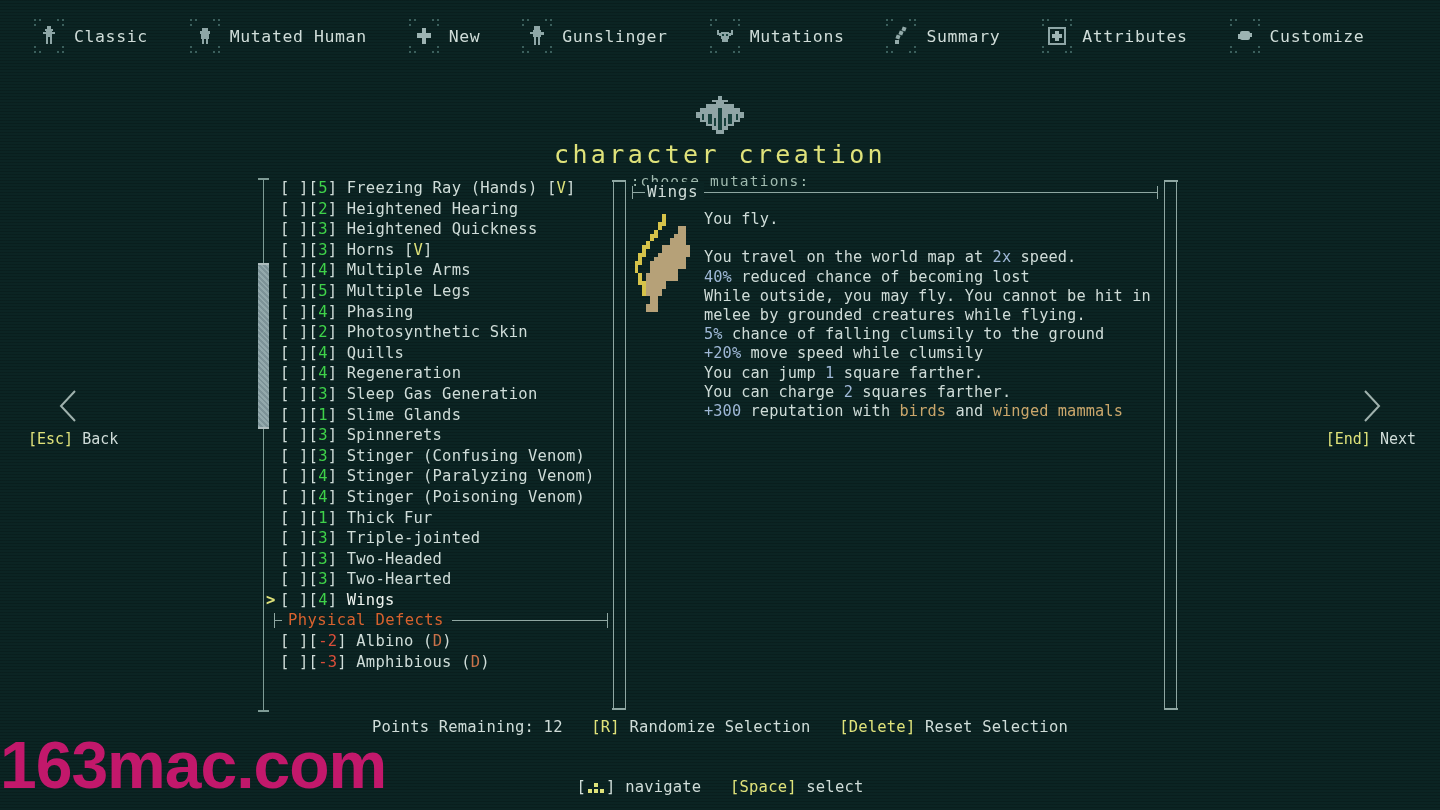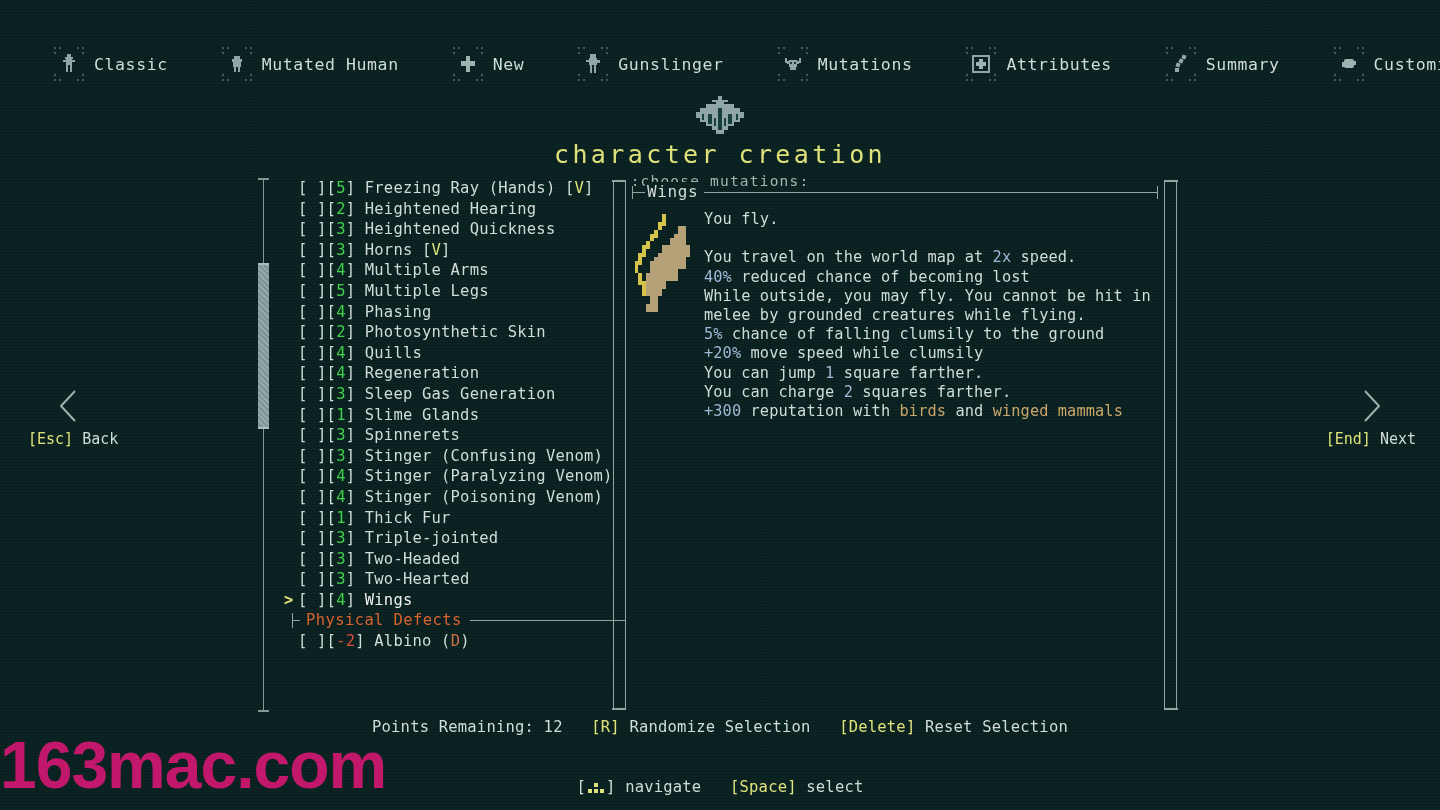--- a/index.html
+++ b/index.html
@@ -16,21 +16,21 @@
       repeating-linear-gradient(to bottom,
         rgba(0,0,0,0.16) 0px, rgba(0,0,0,0.16) 1px,
         rgba(255,255,255,0.0) 1px, rgba(255,255,255,0.0) 3px),
       linear-gradient(#0b2423, #0b2423);
     color: #c9d6d2;
   }
 
   
   #topnav {
     position: absolute; left: 0; top: 0; width: 1440px; height: 72px;
-    display: flex; align-items: center; padding-left: 54px; gap: 16px; margin-top: 28px;
+    display: flex; align-items: center; padding-left: 34px; gap: 4px;
   }
   .navitem { display: flex; align-items: center; height: 46px; cursor: pointer; }
   .navicon {
     position: relative;
     width: 30px; height: 34px; margin-right: 10px;
     display: flex; align-items: center; justify-content: center;
   }
   .navicon .corner {
     position: absolute; width: 7px; height: 7px;
     border-color: #3b5f5c; border-style: dotted;
@@ -75,21 +75,21 @@
   #track .capTop { top:0px; }
   #track .capBot { bottom:0px; }
   #thumb {
     position:absolute; left:0px; top:84px; width:11px; height:164px;
     background:
       repeating-linear-gradient(45deg, #93a9ac 0 2px, #7d9398 2px 4px);
     border-top:2px solid #aebcbd; border-bottom:2px solid #aebcbd;
     cursor: pointer;
   }
 
-  #rows { position:absolute; left:40px; top:0px; width:328px; }
+  #rows { position:absolute; left:22px; top:0px; width:328px; }
   .row {
     position:relative; height:20.6px; line-height:20.6px;
     font-size:15.5px; white-space:nowrap; letter-spacing:0.2px; cursor:pointer;
   }
   .row .caret { position:absolute; left:-14px; color:#dfe27a; font-weight:bold; }
   .row .box { color:#cfdcd8; }
   .row .cost { color:#3fd24a; }
   .row .cost.neg { color:#d94e3a; }
   .row .nm { color:#cfdcd8; }
   .row .tagv { color:#dfe27a; }
@@ -256,46 +256,46 @@
           </svg>
         </span>
         <span class="navlabel">Mutations</span>
       </div>
       <div class="navitem">
         <span class="navicon">
           <span class="corner c1"></span>
           <span class="corner c2"></span>
           <span class="corner c3"></span>
           <span class="corner c4"></span>
-          <svg width="18" height="18" viewBox="0 0 18 18">
-            <rect x="1" y="1" width="16" height="16" fill="none" stroke="#8ea6a6" stroke-width="2"></rect>
-            <g fill="#9db3b2">
-              <rect x="7" y="4" width="4" height="10"></rect>
-              <rect x="4" y="7" width="10" height="4"></rect>
-            </g>
-          </svg>
-        </span>
-        <span class="navlabel">Attributes</span>
-      </div>
-      <div class="navitem">
-        <span class="navicon">
-          <span class="corner c1"></span>
-          <span class="corner c2"></span>
-          <span class="corner c3"></span>
-          <span class="corner c4"></span>
           <svg width="16" height="20" viewBox="0 0 16 20">
             <g fill="#93aaa9">
               <rect x="9" y="1" width="4" height="4" transform="rotate(20 11 3)"></rect>
               <rect x="6" y="5" width="4" height="4" transform="rotate(20 8 7)"></rect>
               <rect x="3" y="9" width="4" height="4" transform="rotate(20 5 11)"></rect>
               <rect x="2" y="14" width="4" height="4"></rect>
             </g>
           </svg>
         </span>
         <span class="navlabel">Summary</span>
+      </div>
+      <div class="navitem">
+        <span class="navicon">
+          <span class="corner c1"></span>
+          <span class="corner c2"></span>
+          <span class="corner c3"></span>
+          <span class="corner c4"></span>
+          <svg width="18" height="18" viewBox="0 0 18 18">
+            <rect x="1" y="1" width="16" height="16" fill="none" stroke="#8ea6a6" stroke-width="2"></rect>
+            <g fill="#9db3b2">
+              <rect x="7" y="4" width="4" height="10"></rect>
+              <rect x="4" y="7" width="10" height="4"></rect>
+            </g>
+          </svg>
+        </span>
+        <span class="navlabel">Attributes</span>
       </div>
       <div class="navitem">
         <span class="navicon">
           <span class="corner c1"></span>
           <span class="corner c2"></span>
           <span class="corner c3"></span>
           <span class="corner c4"></span>
           <svg width="18" height="18" viewBox="0 0 18 18">
             <g fill="#9db3b2">
               <rect x="4" y="4" width="10" height="9" rx="2"></rect>
@@ -383,20 +383,21 @@
         <div class="row"><span class="box">[ ]</span><span class="brk">[</span><span class="cost">3</span><span class="brk">]</span> <span class="nm">Stinger (Confusing Venom)</span></div>
         <div class="row"><span class="box">[ ]</span><span class="brk">[</span><span class="cost">4</span><span class="brk">]</span> <span class="nm">Stinger (Paralyzing Venom)</span></div>
         <div class="row"><span class="box">[ ]</span><span class="brk">[</span><span class="cost">4</span><span class="brk">]</span> <span class="nm">Stinger (Poisoning Venom)</span></div>
         <div class="row"><span class="box">[ ]</span><span class="brk">[</span><span class="cost">1</span><span class="brk">]</span> <span class="nm">Thick Fur</span></div>
         <div class="row"><span class="box">[ ]</span><span class="brk">[</span><span class="cost">3</span><span class="brk">]</span> <span class="nm">Triple-jointed</span></div>
         <div class="row"><span class="box">[ ]</span><span class="brk">[</span><span class="cost">3</span><span class="brk">]</span> <span class="nm">Two-Headed</span></div>
         <div class="row"><span class="box">[ ]</span><span class="brk">[</span><span class="cost">3</span><span class="brk">]</span> <span class="nm">Two-Hearted</span></div>
         <div class="row sel"><span class="caret">&gt;</span><span class="box">[ ]</span><span class="brk">[</span><span class="cost">4</span><span class="brk">]</span> <span class="nm">Wings</span></div>
         <div class="cat"><span class="tick" style="left:-6px;top:3px;height:15px;"></span><span class="ln" style="left:-6px;width:8px;"></span><span style="margin-left:8px;">Physical Defects</span><span class="ln" style="left:172px;width:155px;"></span><span class="tick" style="left:327px;top:3px;height:15px;"></span></div>
         <div class="row"><span class="box">[ ]</span><span class="brk">[</span><span class="cost neg">-2</span><span class="brk">]</span> <span class="nm">Albino</span> <span class="brk">(</span><span class="tagd">D</span><span class="brk">)</span></div>
+        <div class="row"><span class="box">[ ]</span><span class="brk">[</span><span class="cost neg">-3</span><span class="brk">]</span> <span class="nm">Amphibious</span> <span class="brk">(</span><span class="tagd">D</span><span class="brk">)</span></div>
       </div>
   </div>
 
   <div id="detail">
     <div class="vline vl1"></div>
     <div class="vline vl2"></div>
     <div class="vline vr1"></div>
     <div class="vline vr2"></div>
     <div class="vcapTL"></div>
     <div class="vcapTR"></div>

